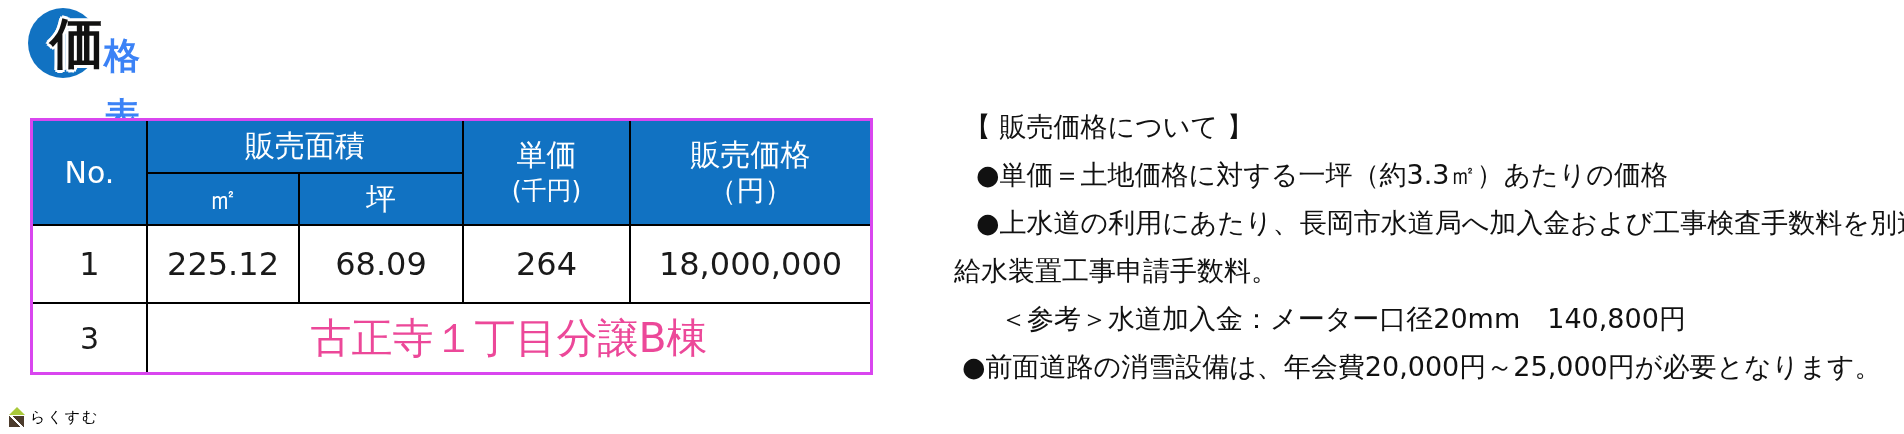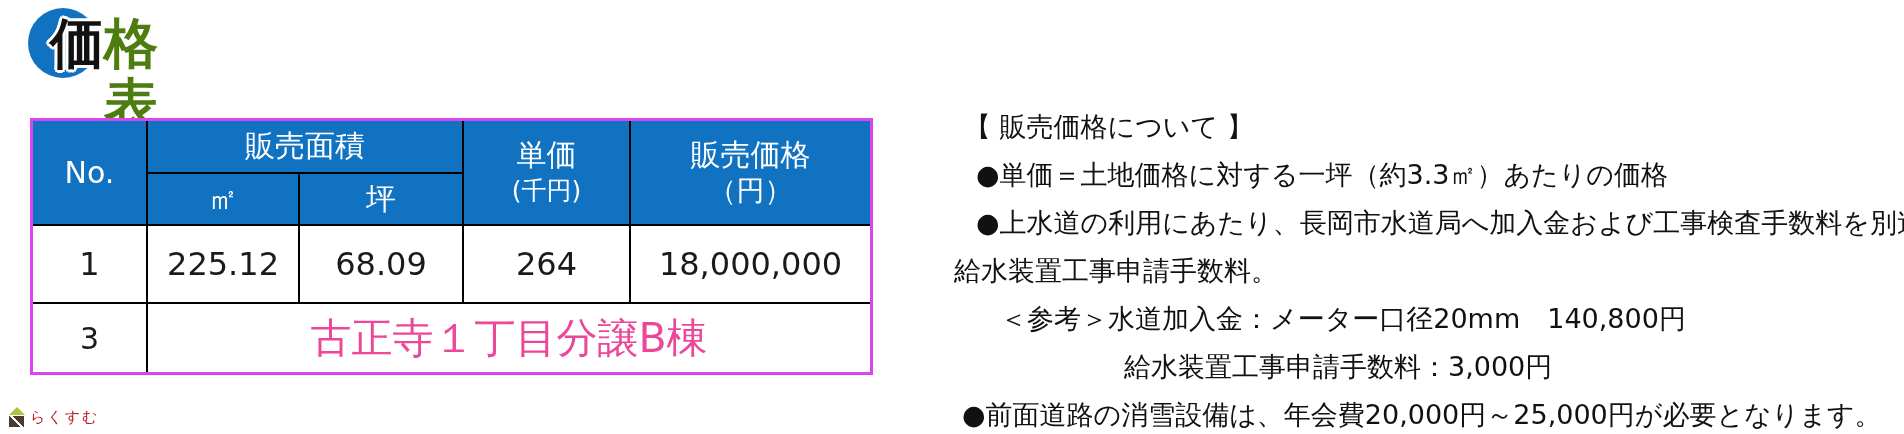--- a/index.html
+++ b/index.html
@@ -9,22 +9,22 @@
   
   .title-wrap{position:absolute;left:28px;top:6px;height:76px;}
   .title-badge{position:absolute;left:0;top:2px;width:70px;height:70px;border-radius:50%;background:#1172c2;}
   .title-badge-char{
     position:absolute;left:22px;top:8px;
     font-size:54px;font-weight:700;color:#111;line-height:60px;
     text-shadow:-3px 0 0 #fff,3px 0 0 #fff,0 -3px 0 #fff,0 3px 0 #fff,
                 -2px -2px 0 #fff,2px -2px 0 #fff,-2px 2px 0 #fff,2px 2px 0 #fff;
   }
   .title-rest{
-    position:absolute;left:76px;top:8px;
-    font-size:54px;font-weight:700;color:#4d7c0f;line-height:60px;letter-spacing:2px;
+    position:absolute;left:76px;top:20px;
+    font-size:36px;font-weight:700;color:#3b82f6;line-height:60px;letter-spacing:2px;
   }
 
   
   table.price{
     position:absolute;left:30px;top:118px;
     border-collapse:collapse;table-layout:fixed;
     border:3px solid #d946ef;
     font-size:30px;color:#1a1a1a;
   }
   table.price td,table.price th{
@@ -64,21 +64,21 @@
   .house-icon{position:relative;width:17px;height:20px;}
   .house-roof{
     position:absolute;left:1px;top:0;width:0;height:0;
     border-left:8px solid transparent;border-right:8px solid transparent;
     border-bottom:8px solid #a9c93a;
   }
   .house-body{
     position:absolute;left:1px;top:9px;width:15px;height:11px;background:#4c3b2c;
     background-image:linear-gradient(45deg,transparent 44%,#ffffff 44%,#ffffff 56%,transparent 56%);
   }
-  .logo-text{font-size:15px;color:#b91c1c;letter-spacing:2px;line-height:20px;}
+  .logo-text{font-size:15px;color:#000000;letter-spacing:2px;line-height:20px;}
 </style>
 </head>
 <body>
 
 <div class="stage">
 
   <div class="title-wrap">
     <div class="title-badge"></div>
     <div class="title-badge-char">価</div>
     <div class="title-rest">格表</div>
@@ -115,21 +115,20 @@
     </tr>
   </tbody>
     </table>
 
   <div class="notes">
     <div class="note-line n1">【 販売価格について 】</div>
     <div class="note-line n2">●単価＝土地価格に対する一坪（約3.3㎡）あたりの価格</div>
     <div class="note-line n3">●上水道の利用にあたり、長岡市水道局へ加入金および工事検査手数料を別途</div>
     <div class="note-line n4">給水装置工事申請手数料。</div>
     <div class="note-line n5">＜参考＞水道加入金：メーター口径20mm　140,800円</div>
-    <div class="note-line n6">給水装置工事申請手数料：3,000円</div>
     <div class="note-line n7">●前面道路の消雪設備は、年会費20,000円～25,000円が必要となります。</div>
   </div>
 
   <div class="logo">
     <div class="house-icon">
       <div class="house-roof"></div>
       <div class="house-body"></div>
     </div>
     <div class="logo-text">らくすむ</div>
   </div>

